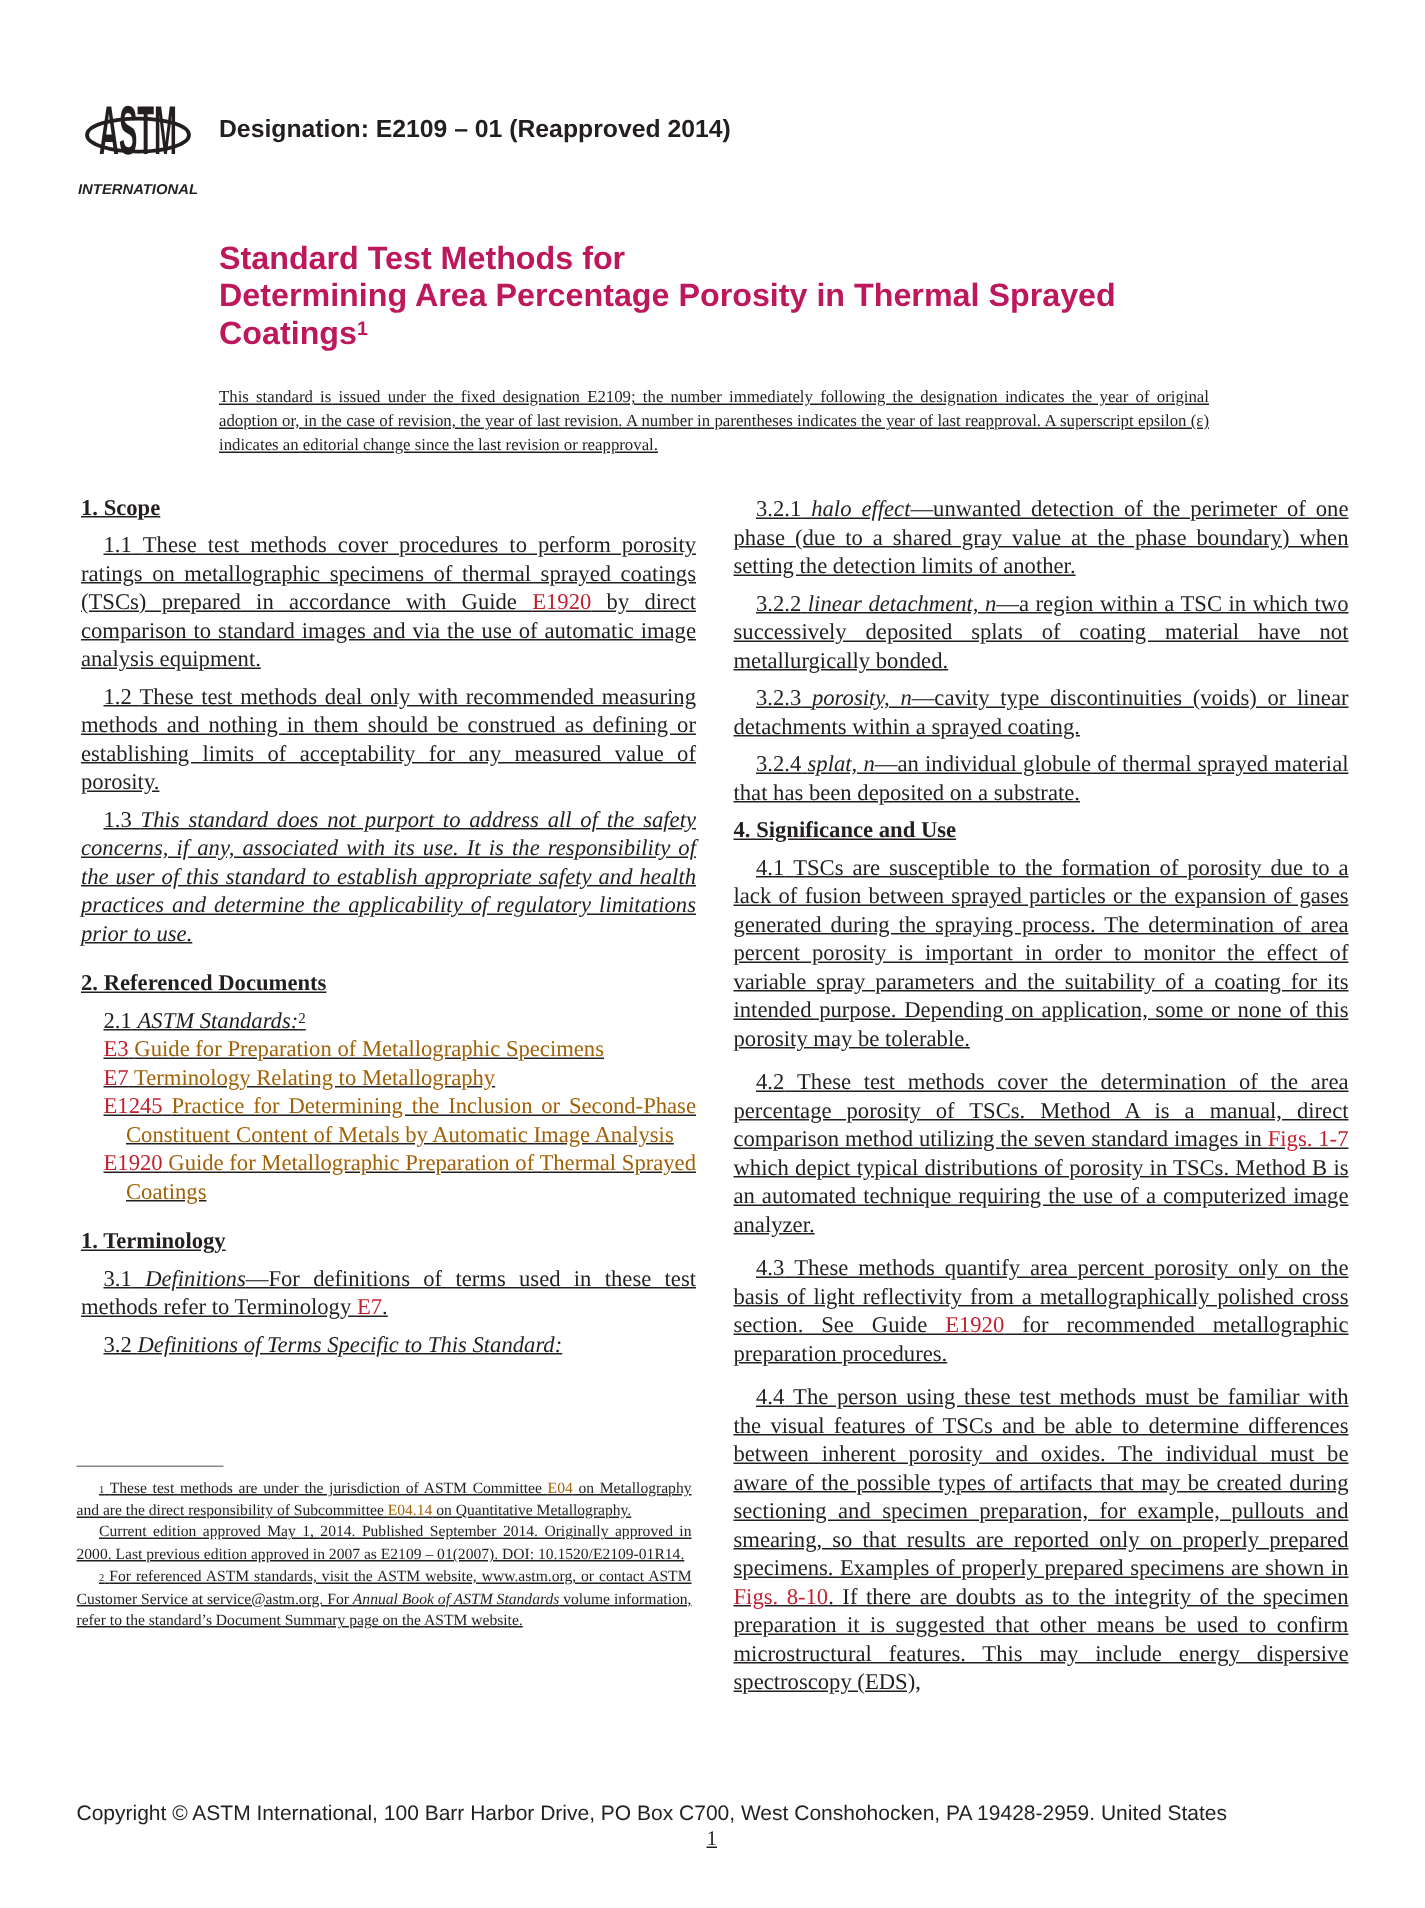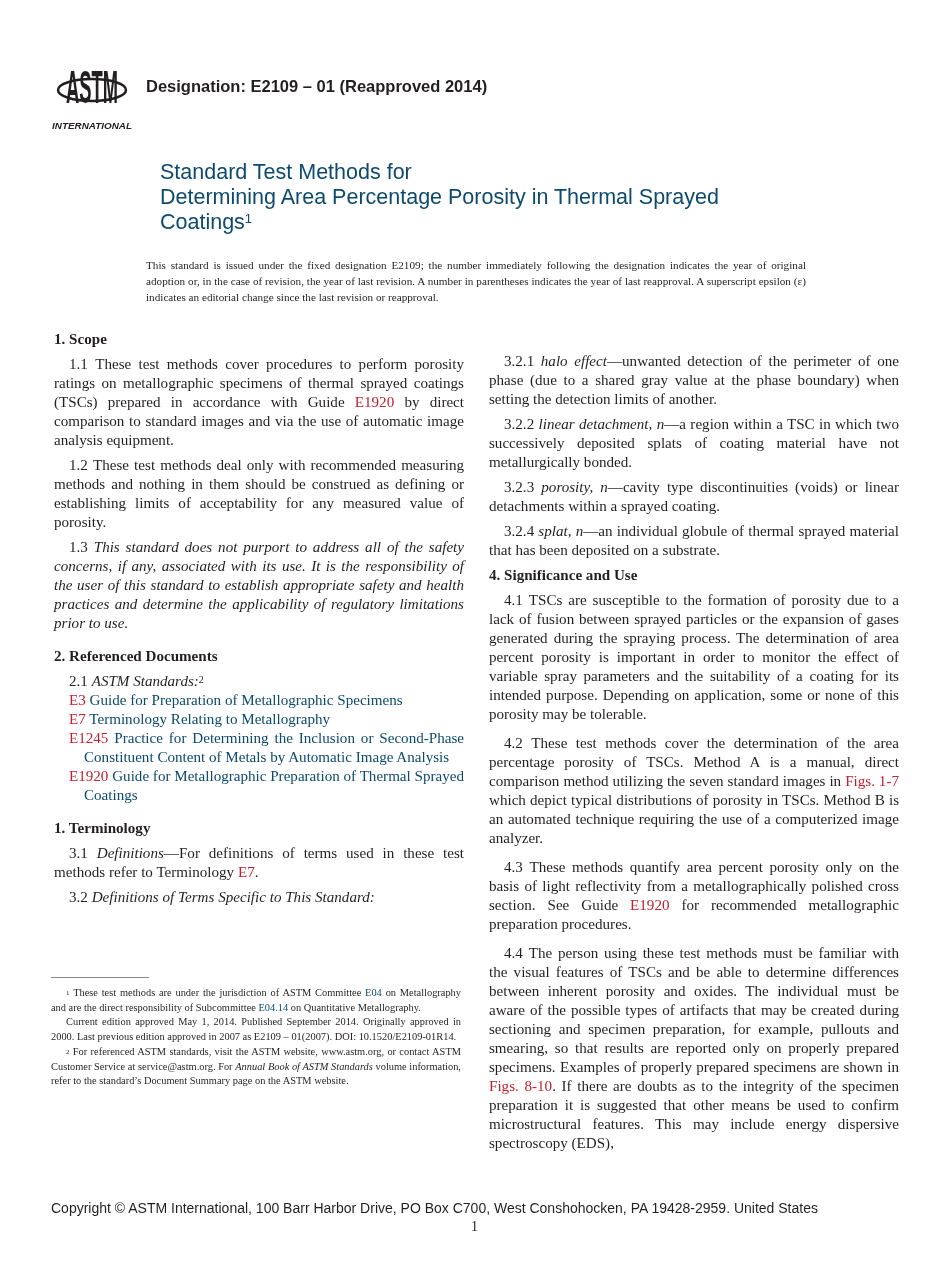--- a/index.html
+++ b/index.html
@@ -1,36 +1,36 @@
 <!DOCTYPE html>
 <html><head>
 <meta charset="utf-8">
 <style>
   html, body { margin:0; padding:0; background:#ffffff; }
   body { width:950px; height:1272px; position:relative; overflow:hidden; color:#231f20; }
-  .serif { font-family:"Liberation Serif", "DejaVu Serif", serif; }
+  .serif { font-family:"Liberation Serif", "DejaVu Serif", serif;text-decoration:underline; }
   .sans { font-family:"Liberation Sans", "DejaVu Sans", sans-serif; }
 
   #logo { position:absolute; left:52px; top:58px; width:82px; height:74px; }
   #designation { position:absolute; left:146px; top:77px; font-size:16.5px; font-weight:bold; color:#231f20; }
 
-  #title { position:absolute; left:146px; top:160px; width:720px; font-size:21.5px; font-weight:normal; line-height:25px; color:#0c4a6e;margin-left:14px; }
+  #title { position:absolute; left:146px; top:160px; width:720px; font-size:21.5px; font-weight:bold; line-height:25px; color:#be185d; }
   #title sup { font-size:13px; vertical-align:top; position:relative; top:-4px; }
 
   #preamble { position:absolute; left:146px; top:257px; width:660px; font-size:11.2px; line-height:16px; text-align:justify; color:#231f20; }
 
   .col { position:absolute; top:330px; width:410px; font-size:15.1px; line-height:19px; text-align:justify; }
   #col-left { left:54px; }
-  #col-right { left:489px; top:352px; }
+  #col-right { left:489px; top:331px; }
 
   h2.sec { font-size:15.1px; font-weight:bold; margin:0 0 6px 0; }
   p.para { margin:0 0 6px 0; text-indent:15px; }
   .ital { font-style:italic; }
   .red { color:#c2202f; }
-  .blue { color:#0c4a6e; }
+  .blue { color:#a16207; }
   .refs { margin:0 0 0 15px; }
   .ref-item { padding-left:15px; text-indent:-15px; margin:0; }
   .std-hdr { margin:0 0 0 15px; }
   .std-hdr sup { font-size:10px; vertical-align:top; position:relative; top:-2px; }
 
   #footnote-rule { position:absolute; left:51px; top:977px; width:98px; height:1px; background:#888; }
   #footnotes { position:absolute; left:51px; top:986px; width:410px; font-size:10.4px; line-height:14.7px; text-align:justify; }
   #footnotes p { margin:0; text-indent:15px; }
   #footnotes sup { font-size:7px; vertical-align:top; }
 

